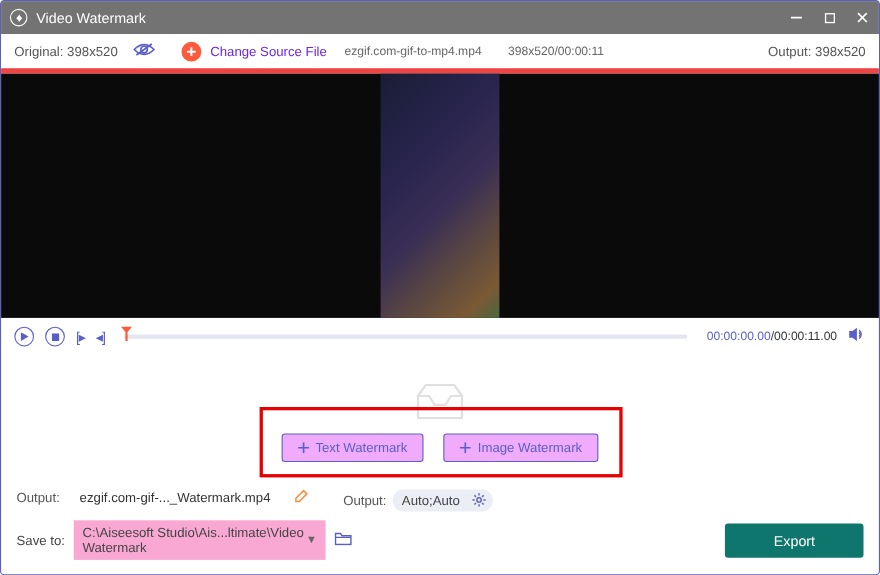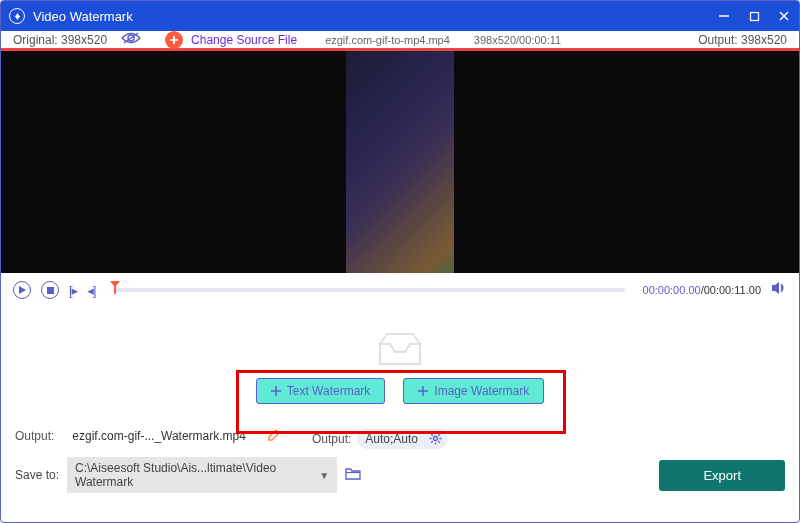--- a/index.html
+++ b/index.html
@@ -1,61 +1,61 @@
 <!DOCTYPE html>
 <html><head>
 <meta charset="utf-8">
 <style>
 * { box-sizing: border-box; margin: 0; padding: 0; font-family: -apple-system, "Segoe UI", Arial, sans-serif; }
 body { background: #f5f5f5; width: 800px; height: 523px; overflow: hidden; }
 .app { width: 800px; height: 523px; background: #fff; border: 1px solid #5a5fc7; border-radius: 4px; display: flex; flex-direction: column; }
-.titlebar { height: 30px; background: #1d4ed8; color: #fff; display: flex; align-items: center; padding: 0 8px; }
+.titlebar { height: 30px; background: #737373; color: #fff; display: flex; align-items: center; padding: 0 8px; }
 .titlebar .logo { width: 16px; height: 16px; border: 1.5px solid #fff; border-radius: 50%; display: flex; align-items: center; justify-content: center; margin-right: 8px; }
 .titlebar .logo svg { width: 9px; height: 9px; }
 .titlebar .title { font-size: 13px; flex: 1; }
 .titlebar .winbtns { display: flex; gap: 16px; }
 .titlebar .winbtn { width: 14px; height: 14px; display: flex; align-items: center; justify-content: center; cursor: pointer; color: #fff; }
-.toolbar { height: 20px; background: #fff; border-bottom: 3px solid #ef4444; display: flex; align-items: center; padding: 0 12px; font-size: 12px; color: #333; text-align: right; }
+.toolbar { height: 36px; background: #fff; border-bottom: 5px solid #ef4444; display: flex; align-items: center; padding: 0 12px; font-size: 12px; color: #333; text-align: right; }
 .toolbar .orig-label { color: #555; }
 .eye-icon { margin-left: 14px; color: #5a5fc7; cursor: pointer; }
 .change-src { margin-left: 24px; display: flex; align-items: center; cursor: pointer; }
 .plus-circle { width: 18px; height: 18px; background: #ff5a3c; border-radius: 50%; display:flex;align-items:center;justify-content:center;color:#fff; margin-right:8px;}
 .change-src .lbl { color: #6d28d9; }
-.fileinfo { margin-left: 28px; color: #666; font-size: 11px; }
+.fileinfo { margin-left: 16px; color: #666; font-size: 11px; }
 .filedim { margin-left: 24px; color: #666; font-size: 11px; }
 .spacer { flex: 1; }
 .out-label { color: #555; }
 .preview { height: 222px; background: #0a0a0a; display: flex; justify-content: center; position: relative; }
 .preview .content { width: 108px; height: 100%; background: linear-gradient(135deg, #1a1d36 0%, #2a2550 35%, #3a2f55 55%, #5e4940 75%, #7a5a35 90%, #4a6640 100%); }
 .playbar { height: 34px; display:flex; align-items:center; padding: 0 12px; gap:10px; }
 .pbtn { width:18px;height:18px; border:1.5px solid #5a5fc7; border-radius:50%; display:flex;align-items:center;justify-content:center;color:#5a5fc7; cursor:pointer;}
 .brk { color:#5a5fc7; font-size:13px; cursor:pointer; letter-spacing:-1px;}
 .timeline { flex:1; height:4px; background:#e5e5ef; border-radius:2px; position:relative; margin: 0 8px;}
 .timeline .knob { position:absolute; left:0; top:-5px; width:4px; height:10px; }
 .timeline .knob::before { content:""; position:absolute; top:-2px; left:-3px; width:0;height:0;border-left:5px solid transparent;border-right:5px solid transparent;border-top:6px solid #ff5a3c;}
 .timeline .knob::after { content:""; position:absolute; top:3px; left:1px; width:2px; height:8px; background:#ff5a3c;}
 .time { font-size:11px; }
 .time .cur { color:#5a5fc7;margin-top:46px; }
 .time .dur { color:#333; }
 .vol { color:#5a5fc7; cursor:pointer;}
 .wm-area { height:112px; border: none; display:flex; flex-direction:column; align-items:center; justify-content:center; gap:10px; position:relative; margin: 4px 14px 0 14px; background:#fff; }
 .tray { width:50px; height:38px; opacity:0.25; }
 .wm-buttons { display:flex; gap:18px; }
-.wm-btn { border:1px solid #5a5fc7; color:#5a5fc7; background:#5eead4; padding:5px 14px; border-radius:3px; font-size:12px; cursor:pointer; display:flex; align-items:center; gap:6px;}
+.wm-btn { border:1px solid #5a5fc7; color:#5a5fc7; background:#f0abfc; padding:5px 14px; border-radius:3px; font-size:12px; cursor:pointer; display:flex; align-items:center; gap:6px;}
 .redbox { position:absolute; border:3px solid #e60000; left:236px; width:330px; top:370px; height:64px; pointer-events:none;}
 .bottom { padding: 6px 14px 0 14px; font-size:12px; color:#444; display:flex; flex-direction:column; gap:8px;}
 .row { display:flex; align-items:flex-start; gap:18px;}
 .row .lbl { color:#555; }
 .row .val { color:#333; }
 .pencil { color:#ff8a3c; cursor:pointer; margin-left:4px;}
 .outfmt { margin-left:14px; display:flex; align-items:center; gap:6px;}
 .fmtbox { background:#eceef5; padding:3px 30px 3px 8px; position:relative;border-radius:10px; }
 .gear { color:#5a5fc7; cursor:pointer; position:absolute; right:6px; top:3px;}
 .save-row { display:flex; align-items:center; gap:8px;}
-.pathbox { background:#e5e5e5; padding:4px 8px; width:270px; display:flex; align-items:center; justify-content:space-between;}
+.pathbox { background:#f9a8d4; padding:4px 8px; width:229px; display:flex; align-items:center; justify-content:space-between;}
 .chev { color:#666; font-size:10px;}
 .folder { color:#5a5fc7; cursor:pointer;}
 .export { margin-left:auto; background:#0f766e; color:#fff; border:none; padding:8px 44px; border-radius:3px; font-size:13px; cursor:pointer;}
 </style>
 </head>
 <body>
 <div class="app">
 
 <div class="titlebar">
   <span class="logo">

